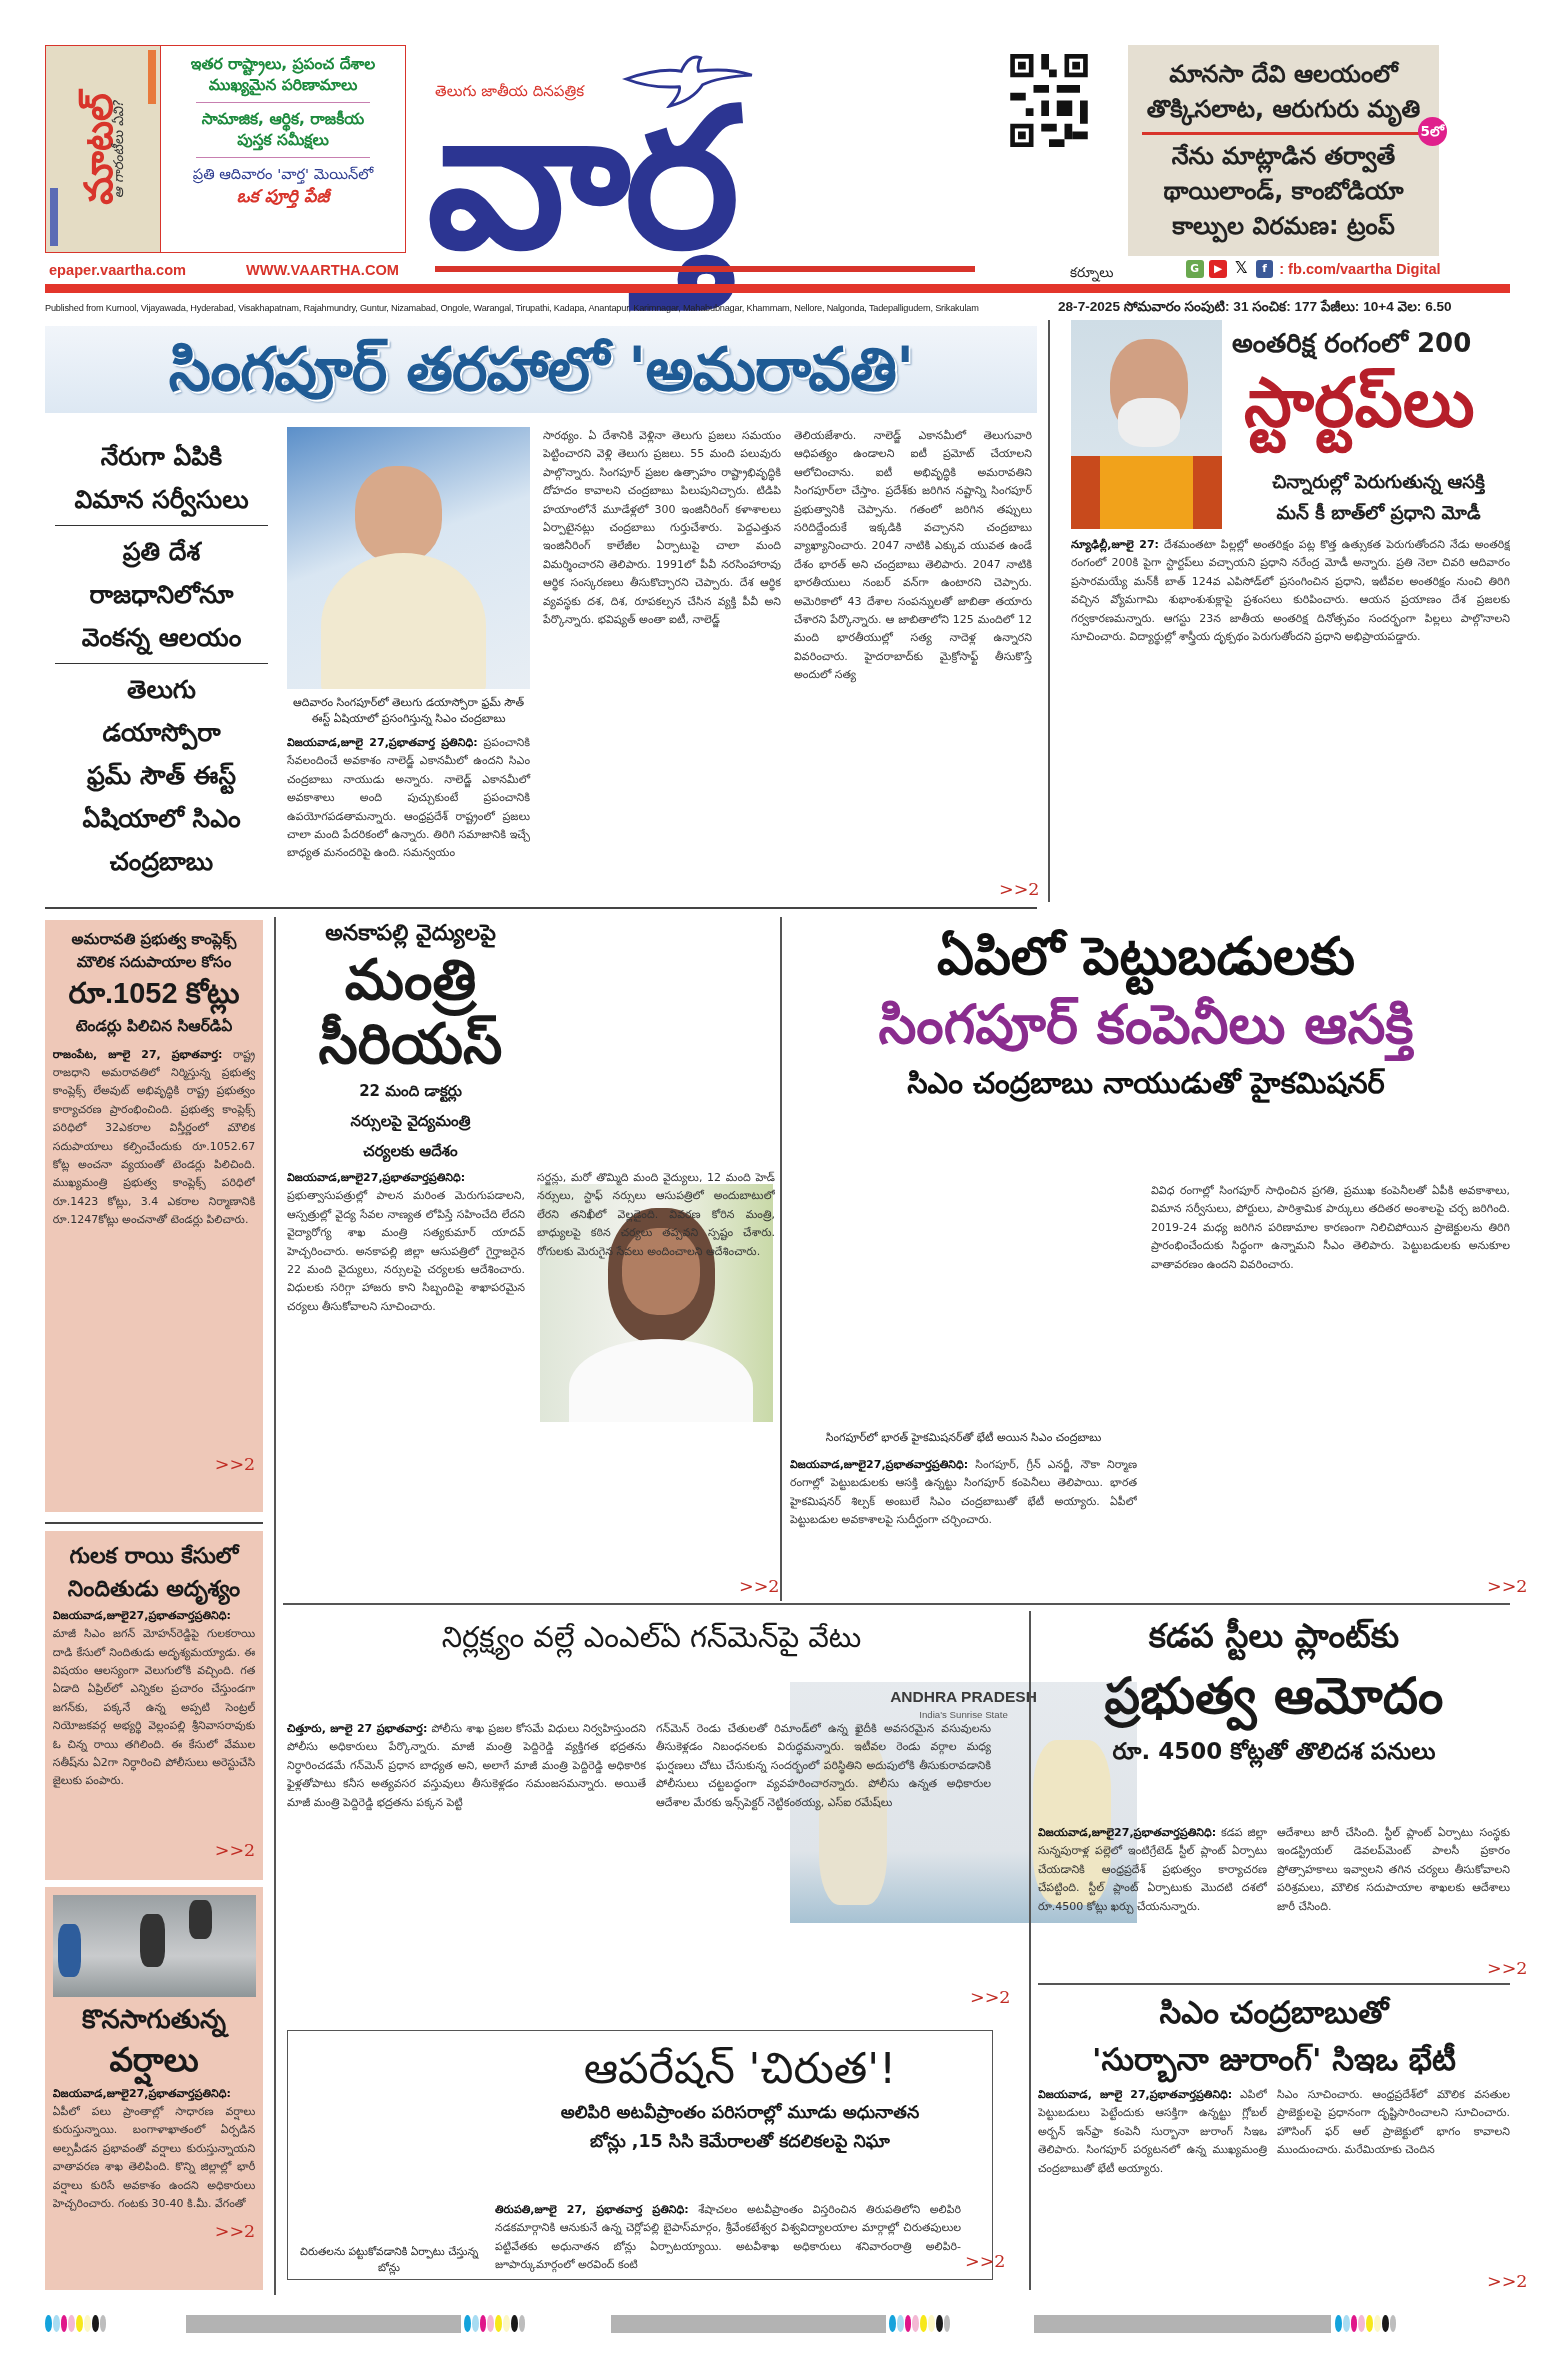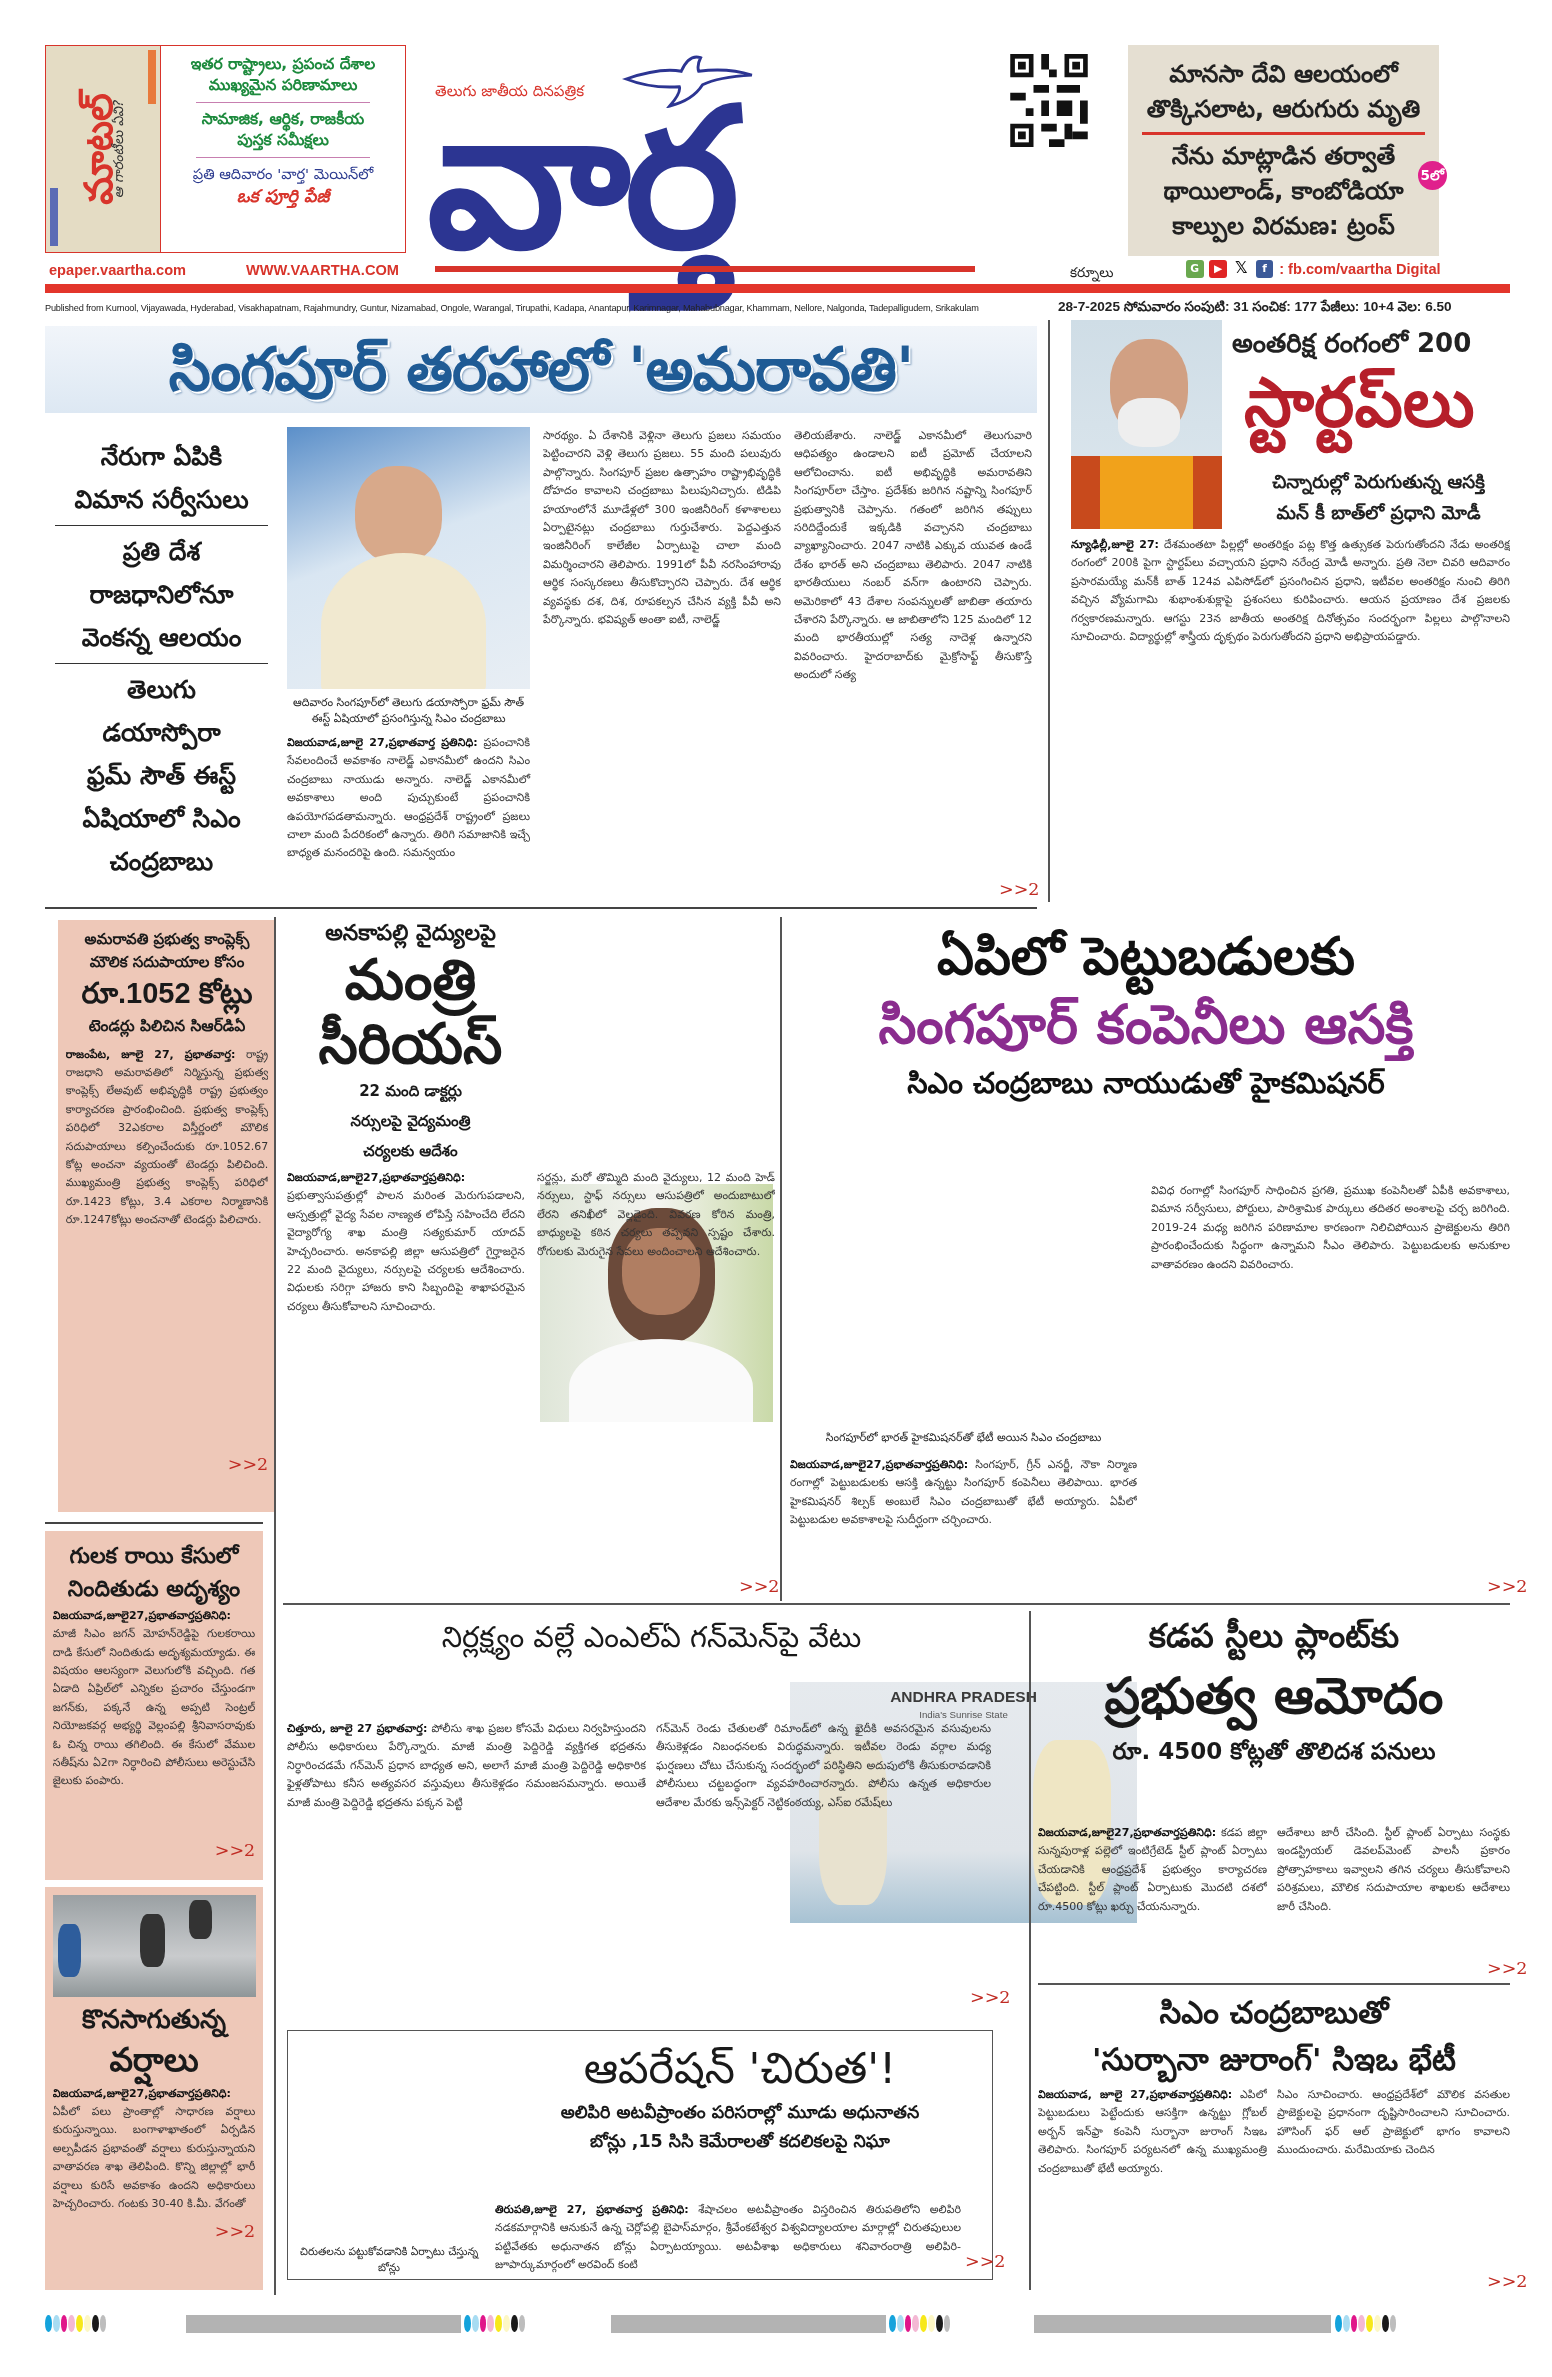--- a/index.html
+++ b/index.html
@@ -26,21 +26,21 @@
 
   .logo-tag { left: 435px; top: 82px; font-size: 15px; color: #d8342b; }
   .logo-word { left: 427px; top: 97px; font-size: 194px; font-weight: bold; color: #2c3592; line-height: 165px; letter-spacing: -5.8px; }
   .logo-bird { left: 621px; top: 50px; width: 136px; height: 58px; }
   .logo-under { left: 435px; top: 266px; width: 540px; height: 5.8px; background: #d8342b; }
   .qr-box { left: 1009px; top: 54px; width: 80px; height: 93px; overflow: hidden; }
 
   .teaser { left: 1128px; top: 45px; width: 311px; height: 211px; background: #e5dfd2; text-align: center; padding-top: 11.6px; }
   .teaser .t { font-size: 24px; line-height: 35px; color: #222; font-weight: bold; }
   .teaser .line { height: 2.9px; background: #d8342b; margin: 5.8px 13.6px 3.9px 13.6px; position: relative; }
-  .teaser .pg { position: absolute; right: -21.3px; top: -15.5px; width: 29px; height: 29px; border-radius: 50%; background: #e0208c; color: #fff; font-size: 13.6px; font-weight: bold; line-height: 29px; text-align: center; margin-top: 44px; }
+  .teaser .pg { position: absolute; right: -21.3px; top: -15.5px; width: 29px; height: 29px; border-radius: 50%; background: #e0208c; color: #fff; font-size: 13.6px; font-weight: bold; line-height: 29px; text-align: center; }
 
   .city { left: 1070px; top: 264px; font-size: 13.6px; color: #222; }
   .social { left: 1186px; top: 260px; display: flex; align-items: center; gap: 5.8px; }
   .social .ic { width: 17.5px; height: 17.5px; border-radius: 2.9px; display: inline-block; color: #fff; font-size: 10.7px; text-align: center; line-height: 17.5px; font-weight: bold; }
   .social .fb-text { color: #d8342b; font-size: 14.6px; font-weight: bold; }
 
   .redrule { left: 45px; top: 284px; width: 1465px; height: 8.7px; background: #e3352b; }
   .publine { left: 45px; top: 303px; font-size: 9.2px; color: #222; letter-spacing: -0.2px; }
   .dateline { left: 1058px; top: 299px; font-size: 13.6px; font-weight: bold; color: #222; }
 
@@ -62,21 +62,21 @@
   .hline { height: 1.9px; background: #555; }
 
   
   .modi-photo { left: 1071px; top: 320px; width: 151px; height: 209px; background: linear-gradient(#cfdde6, #dde7ee); overflow: hidden; }
   .modi-head1 { left: 1232px; top: 328px; font-size: 26px; font-weight: bold; color: #222; }
   .modi-big { left: 1244px; top: 359px; font-size: 68px; font-weight: bold; color: #b61f2a; line-height: 87px; }
   .modi-sub { left: 1238px; top: 466px; width: 281px; text-align: center; font-size: 18.4px; font-weight: bold; line-height: 31px; color: #222; }
 
   
   .pink { background: #eec8b8; }
-  .pink-box { left: 45px; top: 920px; width: 218px; height: 592px; padding: 7.8px 7.8px; margin-left: 13px; }
+  .pink-box { left: 45px; top: 920px; width: 218px; height: 592px; padding: 7.8px 7.8px; }
   .pink-box .h1 { font-size: 15px; font-weight: bold; text-align: center; line-height: 23px; }
   .pink-box .h2 { font-size: 29px; font-weight: bold; text-align: center; line-height: 39px; }
   .pink-box .h3 { font-size: 15.5px; font-weight: bold; text-align: center; line-height: 27px; margin-bottom: 5.8px; }
 
   .minister-head { left: 289px; top: 917px; width: 243px; text-align: center; }
   .minister-head .a { font-size: 22px; font-weight: bold; line-height: 31px; }
   .minister-head .b { font-size: 56px; font-weight: bold; line-height: 64px; }
   .minister-head .c { font-size: 15px; font-weight: bold; line-height: 30px; }
 
   .invest-head { left: 782px; top: 922px; width: 728px; text-align: center; }

